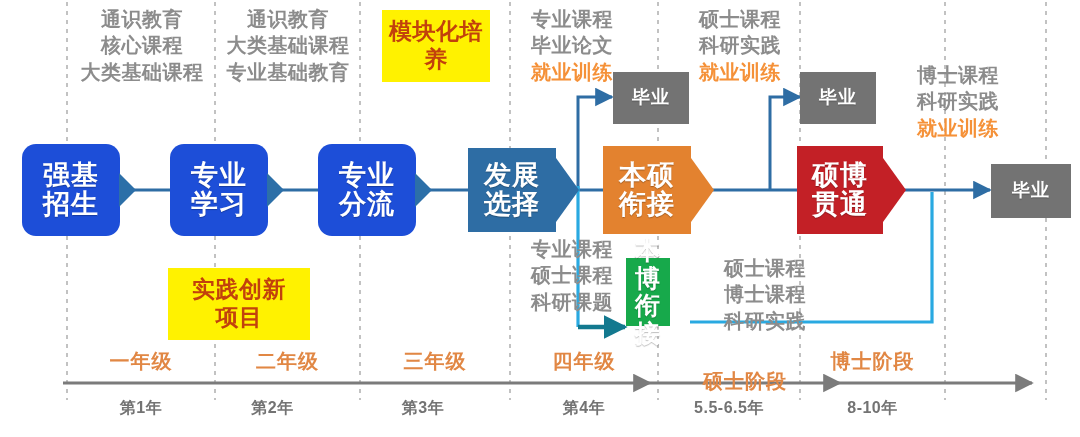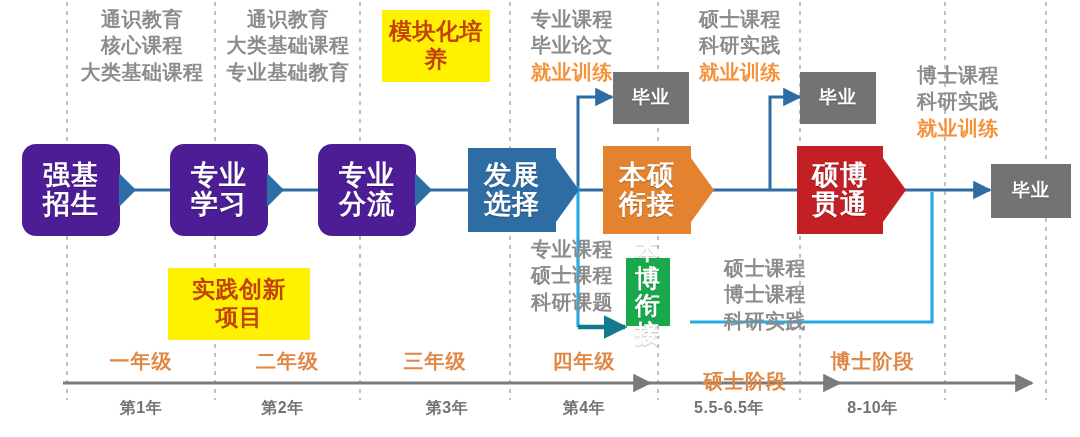--- a/index.html
+++ b/index.html
@@ -14,21 +14,21 @@
 
   
   #wires{position:absolute;left:0;top:0;width:1080px;height:437px;z-index:1;}
 
   
   .node{position:absolute;z-index:3;display:flex;align-items:center;justify-content:center;
         text-align:center;box-sizing:border-box;}
 
   
   .blue-round{
-    background:#4c1d95;border-radius:14px;color:#fff;font-weight:bold;
+    background:#1d4ed8;border-radius:14px;color:#fff;font-weight:bold;
     font-size:27px;line-height:1.08;letter-spacing:1px;
     text-shadow:0 1px 1px rgba(0,0,0,.25);
     z-index:4;
   }
   .blue-round .tip{
     position:absolute;right:-16px;top:50%;transform:translateY(-50%);
     width:0;height:0;border-top:17px solid transparent;border-bottom:17px solid transparent;
     border-left:17px solid #2C6FA8;
   }
   
@@ -236,23 +236,23 @@
     <span>三年级</span></div>
   <div class="tl-top" style="left:510px;top:348px;width:148px;">
     <span>四年级</span></div>
   <div class="tl-top" style="left:674px;top:348px;width:142px;margin-top:20px;">
     <span>硕士阶段</span></div>
   <div class="tl-top" style="left:800px;top:348px;width:145px;">
     <span>博士阶段</span></div>
 
   <div class="tl-bot" style="left:67px;top:398px;width:148px;">
     <span>第1年</span></div>
-  <div class="tl-bot" style="left:210px;top:398px;width:145px;">
+  <div class="tl-bot" style="left:200px;top:398px;width:145px;">
     <span>第2年</span></div>
-  <div class="tl-bot" style="left:372px;top:398px;width:150px;">
+  <div class="tl-bot" style="left:348px;top:398px;width:150px;">
     <span>第3年</span></div>
   <div class="tl-bot" style="left:510px;top:398px;width:148px;">
     <span>第4年</span></div>
   <div class="tl-bot" style="left:658px;top:398px;width:142px;">
     <span>5.5-6.5年</span></div>
   <div class="tl-bot" style="left:800px;top:398px;width:145px;">
     <span>8-10年</span></div>
 
 </div>
 

